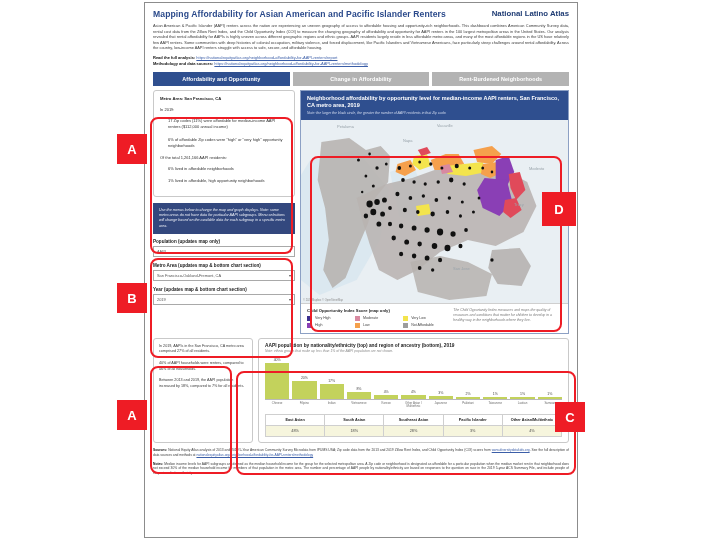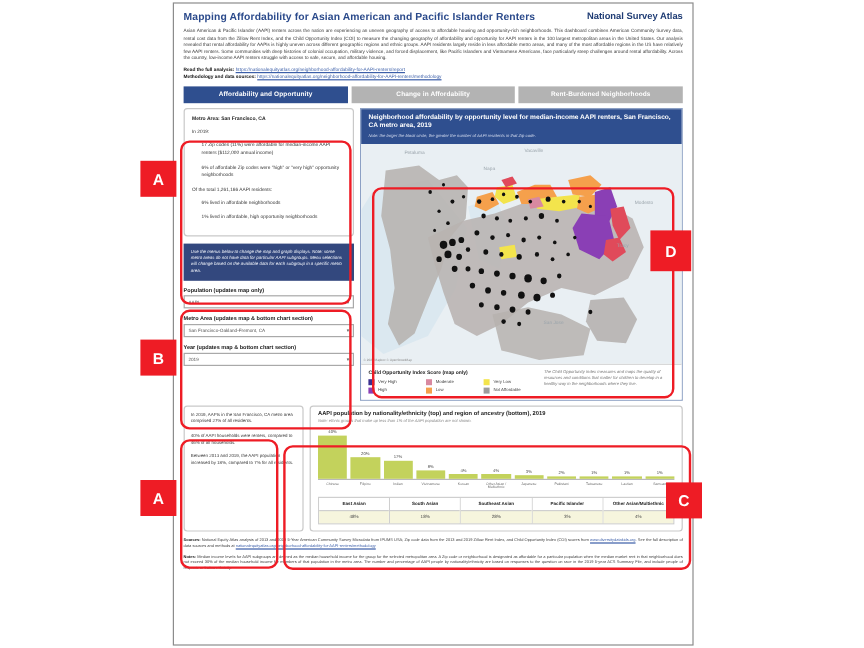--- a/index.html
+++ b/index.html
@@ -119,21 +119,21 @@
 </head>
 <body>
 
 <div class="page">
 
   <div class="dashboard">
 
     <div class="hdr">
       <div class="hdr-row">
         <div class="hdr-title">Mapping Affordability for Asian American and Pacific Islander Renters</div>
-        <div class="hdr-brand">National Survey Atlas</div>
+        <div class="hdr-brand">National Latino Atlas</div>
       </div>
       <div class="hdr-body">Asian American &amp; Pacific Islander (AAPI) renters across the nation are experiencing an uneven geography of access to affordable housing and opportunity-rich neighborhoods. This dashboard combines American Community Survey data, rental cost data from the Zillow Rent Index, and the Child Opportunity Index (COI) to measure the changing geography of affordability and opportunity for AAPI renters in the 100 largest metropolitan areas in the United States. Our analysis revealed that rental affordability for AAPIs is highly uneven across different geographic regions and ethnic groups. AAPI residents largely reside in less affordable metro areas, and many of the most affordable regions in the US have relatively few AAPI renters. Some communities with deep histories of colonial occupation, military violence, and forced displacement, like Pacific Islanders and Vietnamese Americans, face particularly steep challenges around rental affordability. Across the country, low-income AAPI renters struggle with access to safe, secure, and affordable housing.</div>
       <div class="hdr-links">
         <div><b>Read the full analysis:</b>
           <span class="lnk">https://nationalequityatlas.org/neighborhood-affordability-for-AAPI-renters/report</span></div>
         <div><b>Methodology and data sources:</b>
           <span class="lnk">https://nationalequityatlas.org/neighborhood-affordability-for-AAPI-renters/methodology</span></div>
       </div>
     </div>
 

